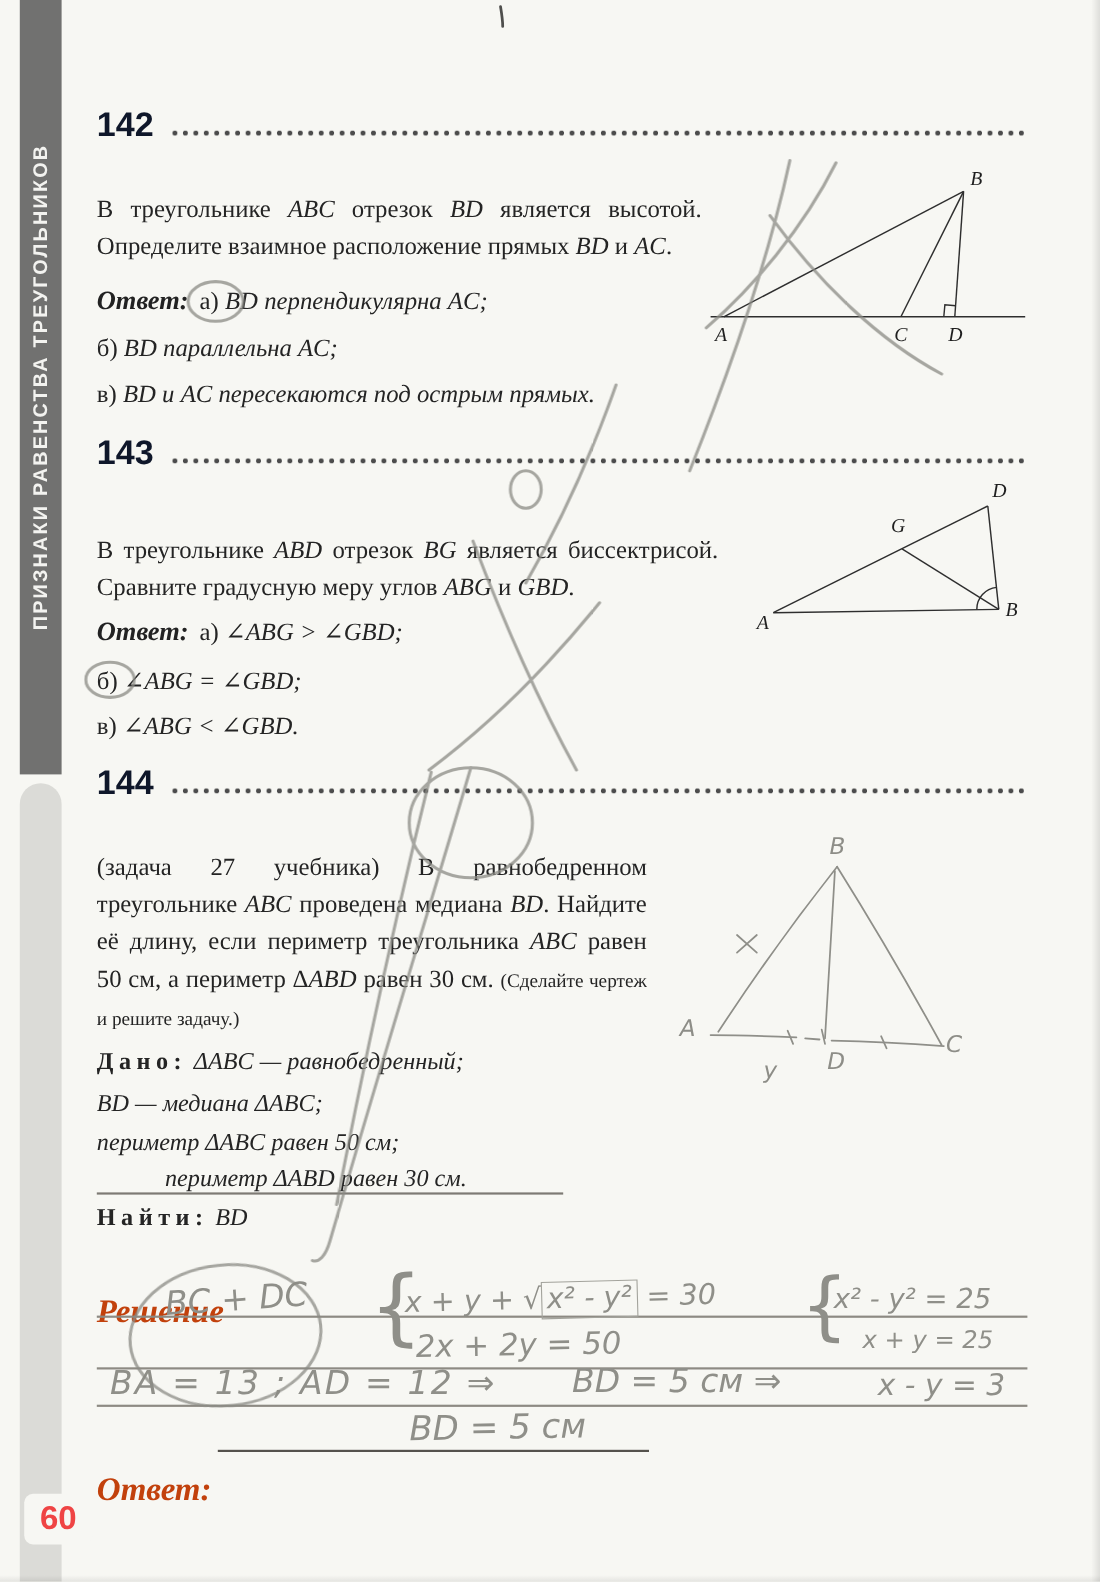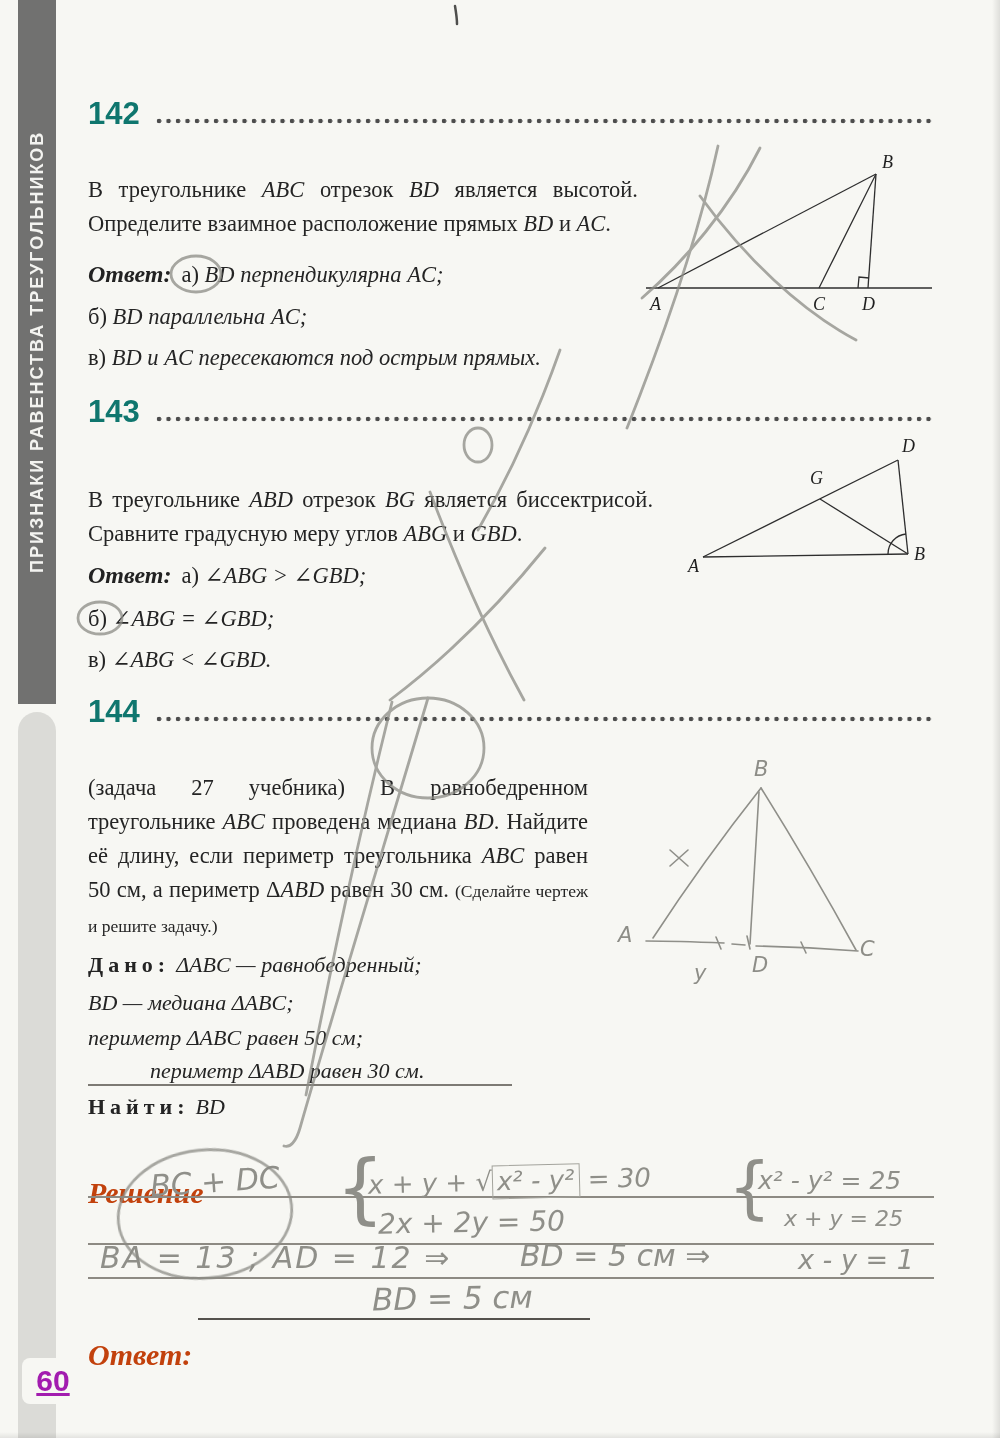--- a/index.html
+++ b/index.html
@@ -11,25 +11,25 @@
 
   
   .band-dark { position:absolute; left:18px; top:0; width:38px; height:704px; background:#717170; }
   .vtitle { position:absolute; inset:0; display:flex; align-items:center; justify-content:center;
             writing-mode:vertical-rl; transform:rotate(180deg);
             color:#f3f3f0; font-family:"Liberation Sans","DejaVu Sans",sans-serif; font-weight:700;
             font-size:18px; letter-spacing:2px; white-space:nowrap; }
   .band-light { position:absolute; left:18px; top:712px; width:38px; height:726px; background:#dbdbd7; border-radius:19px 19px 0 0; }
   .pageno { position:absolute; left:22px; top:1358px; width:62px; height:46px; background:#f7f7f3; border-radius:8px;
             display:flex; align-items:center; justify-content:center;
-            font-family:"Liberation Sans","DejaVu Sans",sans-serif; font-weight:700; font-size:30px; color:#a21caf;text-decoration:underline; }
+            font-family:"Liberation Sans","DejaVu Sans",sans-serif; font-weight:700; font-size:30px; color:#ef4444; }
 
   
   .pheader { display:flex; align-items:flex-end; }
-  .pnum { font-family:"Liberation Sans","DejaVu Sans",sans-serif; font-weight:700; font-size:31px; color:#0f766e; line-height:1; }
+  .pnum { font-family:"Liberation Sans","DejaVu Sans",sans-serif; font-weight:700; font-size:31px; color:#0f172a; line-height:1; }
   .dots { flex:1; height:6px; margin:0 0 5px 16px;
           background-image:radial-gradient(circle at 3px 3px, #4c4c4c 2px, rgba(0,0,0,0) 2.6px);
           background-size:9.5px 6px; background-repeat:repeat-x; }
 
   .ptext { font-size:22.5px; line-height:34px; text-align:justify; }
   .opt { font-size:22.5px; line-height:34px; white-space:nowrap; }
   .ans-label { font-weight:700; font-style:italic; font-size:24px; margin-right:10px; color:#222; }
   .script { font-weight:700; font-style:italic; font-size:30px; color:#c2410c;margin-top:48px; }
   .glabel { font-weight:700; font-size:22px; letter-spacing:5px; margin-right:6px; }
   .gline { font-size:22px; line-height:30px; white-space:nowrap;font-family:Liberation Serif, serif; }
@@ -143,21 +143,21 @@
     <div class="hw hwbrace" style="left:336px;top:1150px;font-size:76px">{</div>
     <div class="hw" style="left:368px;top:1166px;font-size:26px;transform:rotate(-1.5deg)">
       <span>x + y + √</span><span class="hwbox">x² - y²</span><span> = 30</span>
     </div>
     <div class="hw" style="left:378px;top:1206px;font-size:28px;transform:rotate(-1deg)">2x + 2y = 50</div>
     <div class="hw hwbrace" style="left:728px;top:1154px;font-size:68px">{</div>
     <div class="hw" style="left:758px;top:1166px;font-size:25px">x² - y² = 25</div>
     <div class="hw" style="left:784px;top:1206px;font-size:22px">x + y = 25</div>
     <div class="hw" style="left:100px;top:1240px;font-size:30px;letter-spacing:2px">BA = 13 ;  AD = 12  ⇒</div>
     <div class="hw" style="left:520px;top:1238px;font-size:30px">BD = 5 см  ⇒</div>
-    <div class="hw" style="left:798px;top:1244px;font-size:27px">x - y = 1</div>
+    <div class="hw" style="left:798px;top:1244px;font-size:27px">x - y = 3</div>
     <div class="hw" style="left:372px;top:1280px;font-size:31px;transform:rotate(-1deg)">BD = 5 см</div>
 
     <svg class="abs" style="left:606px;top:750px" width="310" height="252" viewBox="0 0 310 252">
       <g stroke="#8f8f89" stroke-width="1.6" fill="none" stroke-linecap="round">
         <path d="M155,38 Q98,110 47,188"></path>
         <path d="M155,38 Q205,118 250,200"></path>
         <path d="M153,42 Q149,115 144,194"></path>
         <path d="M40,191 Q70,191 118,193 M126,194 L139,195 M150,196 Q200,197 252,201"></path>
         <path d="M141,186 L144,199"></path>
         <path d="M110,187 L115,199 M195,192 L200,203"></path>

